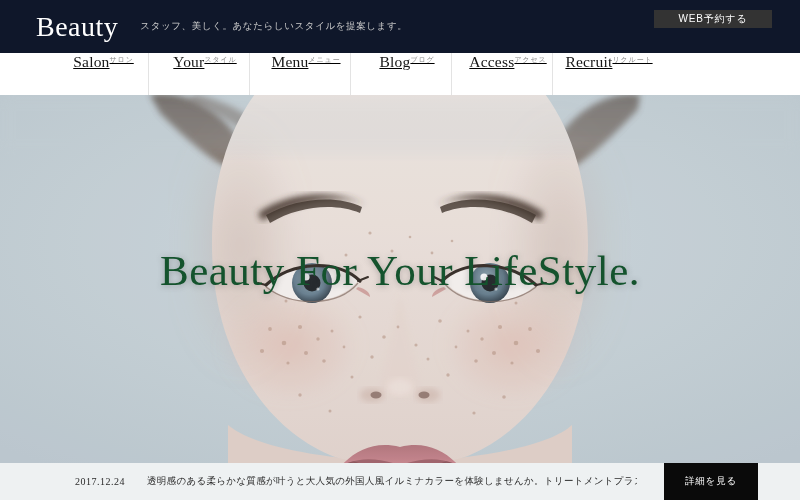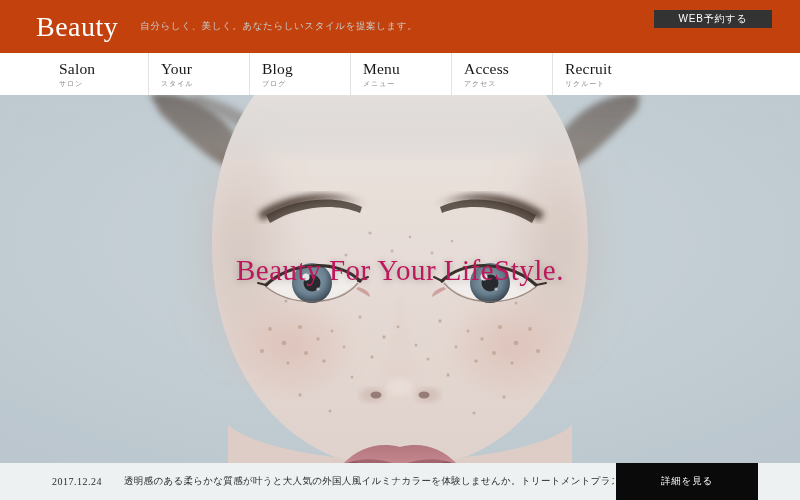--- a/index.html
+++ b/index.html
@@ -7,21 +7,21 @@
     width:800px; height:500px;
     font-family:"Liberation Sans", sans-serif;
     background:#ffffff;
     overflow:hidden;
   }
   .page { position:relative; width:800px; height:500px; overflow:hidden; }
 
   
   .header {
     position:absolute; top:0; left:0; width:800px; height:53px;
-    background:#c2410c;
+    background:#0f172a;
     display:flex; align-items:center;
   }
   .logo {
     margin-left:36px;
     font-family:"Liberation Serif", serif;
     font-size:28px; line-height:28px;
     color:#ffffff; letter-spacing:0.5px;
     font-weight:400;
   }
   .tagline {
@@ -40,24 +40,25 @@
 
   
   .nav {
     position:absolute; top:53px; left:0; width:800px; height:42px;
     background:#ffffff;
     display:flex; align-items:center;
   }
   .nav-inner { display:flex; width:100%; padding-left:47px; }
   .nav-item {
     width:101px; height:42px;
-    display:flex; flex-direction:column; justify-content:center;
+    display:flex; flex-direction:row; justify-content:center;
     border-left:1px solid #e3e3e3;
     padding-left:12px; cursor:pointer;
     position:relative;
+    text-decoration:underline;
   }
   .nav-item:first-child { border-left:none; }
   .nav-en {
     font-family:"Liberation Serif", serif;
     font-size:15.5px; line-height:17px; color:#161616; letter-spacing:0.2px;
   }
   .nav-jp {
     font-size:7px; line-height:10px; color:#8a8a8a; letter-spacing:0.9px;
     margin-top:2px;
   }
@@ -66,79 +67,79 @@
   .hero {
     position:absolute; top:95px; left:0; width:800px; height:368px;
     overflow:hidden;
     background:#c2cdd3;
   }
   .hero svg { position:absolute; top:0; left:0; width:800px; height:368px; display:block; }
   .hero-title {
     position:absolute; left:0; top:0; width:800px; height:368px;
     display:flex; align-items:center; justify-content:center;
     font-family:"Liberation Serif", serif;
-    font-size:29px; color:#be185d; letter-spacing:0.5px;
+    font-size:43px; color:#14532d; letter-spacing:0.5px;
     text-shadow:0 1px 6px rgba(60,60,60,0.35);
     padding-bottom:18px;
     pointer-events:none;
   }
 
   
   .newsbar {
     position:absolute; top:463px; left:0; width:800px; height:37px;
     background:#eef1f2;
     display:flex; align-items:center;
   }
   .news-date {
-    margin-left:52px; font-size:10px; color:#2b2b2b; letter-spacing:0.5px;
+    margin-left:75px; font-size:10px; color:#2b2b2b; letter-spacing:0.5px;
     font-family:"Liberation Serif", serif;
     white-space:nowrap;
   }
   .news-text {
     margin-left:22px; font-size:9.5px; color:#2b2b2b; letter-spacing:0.3px;
     white-space:nowrap; overflow:hidden; max-width:490px;
     cursor:pointer;
   }
   .detail-btn {
     position:absolute; right:42px; top:0;
-    width:142px; height:37px;
+    width:94px; height:37px;
     background:#0a0a0a; color:#ffffff;
     font-size:9.5px; letter-spacing:0.8px;
     display:flex; align-items:center; justify-content:center;
     cursor:pointer; border:none;
   }
 </style>
 </head>
 <body>
 
 <div class="page">
 
   <div class="header">
     <div class="logo">Beauty</div>
-    <div class="tagline">自分らしく、美しく。あなたらしいスタイルを提案します。</div>
+    <div class="tagline">スタッフ、美しく。あなたらしいスタイルを提案します。</div>
     <div class="web-btn">WEB予約する</div>
   </div>
 
   <nav class="nav">
     <div class="nav-inner">
       <div class="nav-item">
         <span class="nav-en">Salon</span>
         <span class="nav-jp">サロン</span>
       </div>
       <div class="nav-item">
         <span class="nav-en">Your</span>
         <span class="nav-jp">スタイル</span>
       </div>
       <div class="nav-item">
+        <span class="nav-en">Menu</span>
+        <span class="nav-jp">メニュー</span>
+      </div>
+      <div class="nav-item">
         <span class="nav-en">Blog</span>
         <span class="nav-jp">ブログ</span>
-      </div>
-      <div class="nav-item">
-        <span class="nav-en">Menu</span>
-        <span class="nav-jp">メニュー</span>
       </div>
       <div class="nav-item">
         <span class="nav-en">Access</span>
         <span class="nav-jp">アクセス</span>
       </div>
       <div class="nav-item">
         <span class="nav-en">Recruit</span>
         <span class="nav-jp">リクルート</span>
       </div>
     </div>

